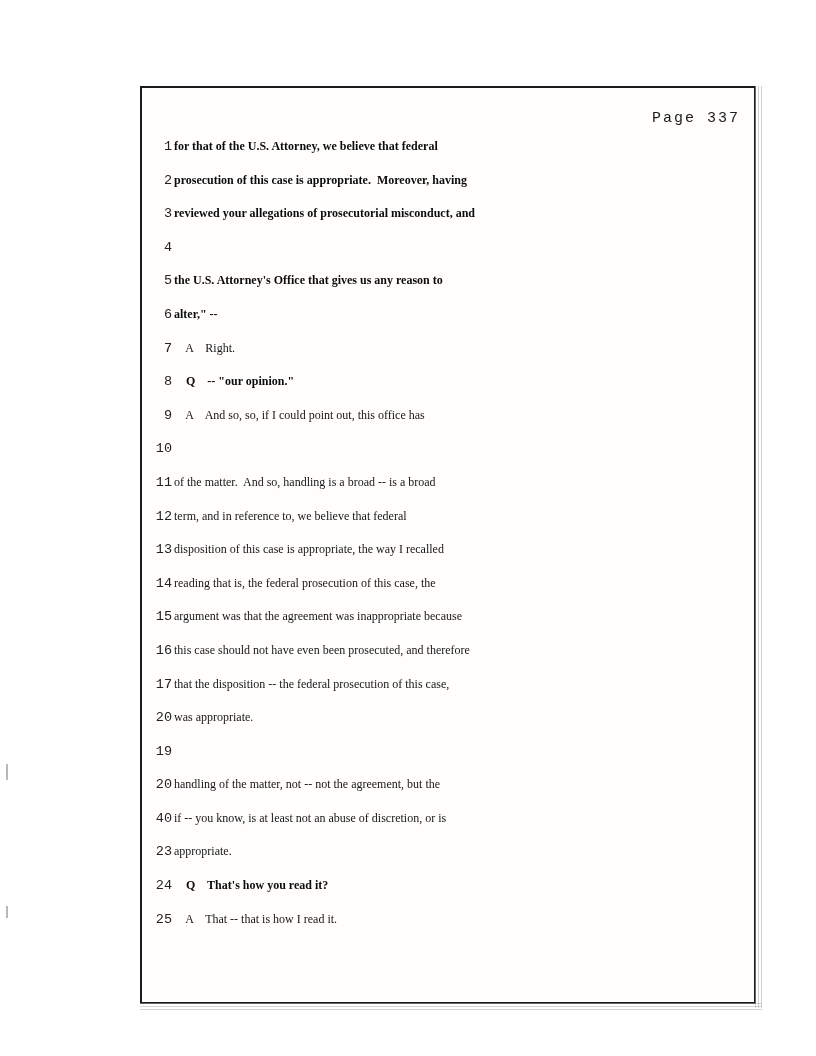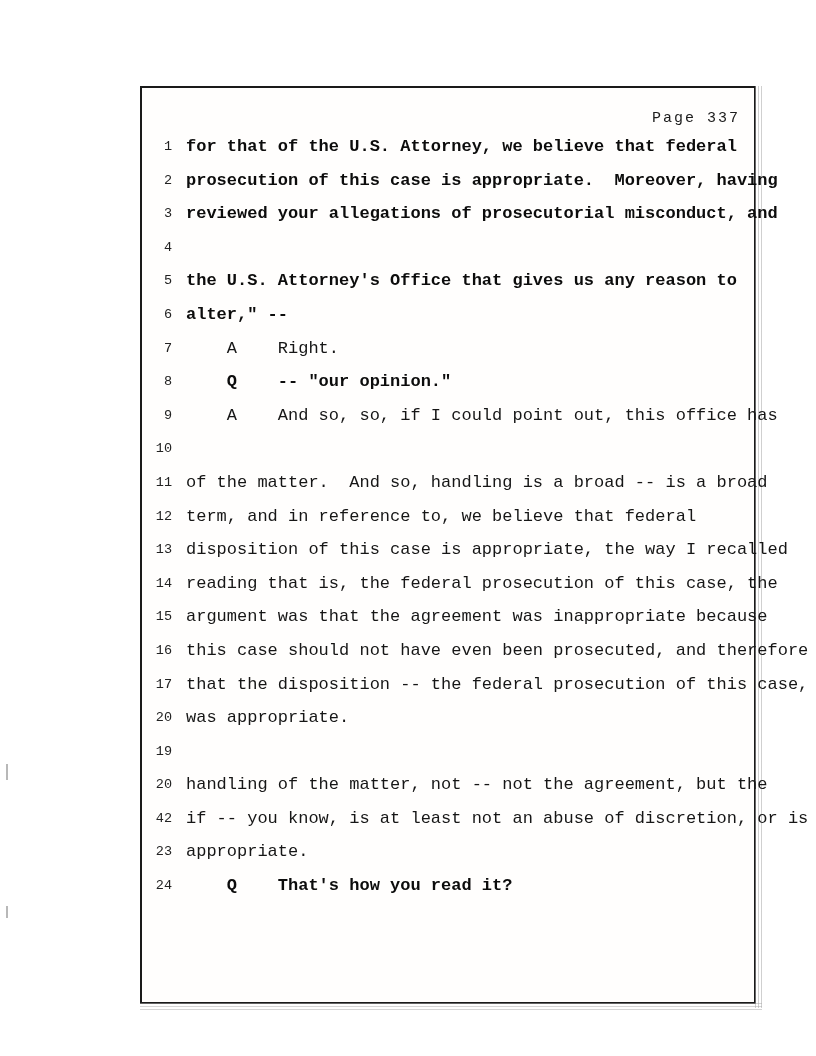--- a/index.html
+++ b/index.html
@@ -64,25 +64,26 @@
     height: 33.6px;
   }
   .line .num {
     flex: 0 0 26px;
     text-align: right;
     font-size: 13.5px;
     padding-top: 2px;
     color: #222;
   }
   .line .text {
-    margin-left: 14px;
-    font-size: 17px;
+    margin-left: 2px;
+    font-size: 12px;
     line-height: 19px;
     white-space: pre;
     color: #161616;
+    font-family: Liberation Serif, serif;
   }
   .line .text.bold {
     font-weight: bold;
     color: #0c0c0c;
   }
   .scan-artifact {
     position: absolute;
     left: 6px;
     width: 2px;
     height: 16px;
@@ -176,25 +177,29 @@
     <span class="text">was appropriate.</span>
   </div>
       <div class="line">
     <span class="num">19</span>
   </div>
       <div class="line">
     <span class="num">20</span>
     <span class="text">handling of the matter, not -- not the agreement, but the</span>
   </div>
       <div class="line">
-    <span class="num">42</span>
+    <span class="num">40</span>
     <span class="text">if -- you know, is at least not an abuse of discretion, or is</span>
   </div>
       <div class="line">
     <span class="num">23</span>
     <span class="text">appropriate.</span>
   </div>
       <div class="line">
     <span class="num">24</span>
     <span class="text bold">    Q    That's how you read it?</span>
   </div>
+      <div class="line">
+    <span class="num">25</span>
+    <span class="text">    A    That -- that is how I read it.</span>
+  </div>
     </div>
 </div>
 
 </body></html>

